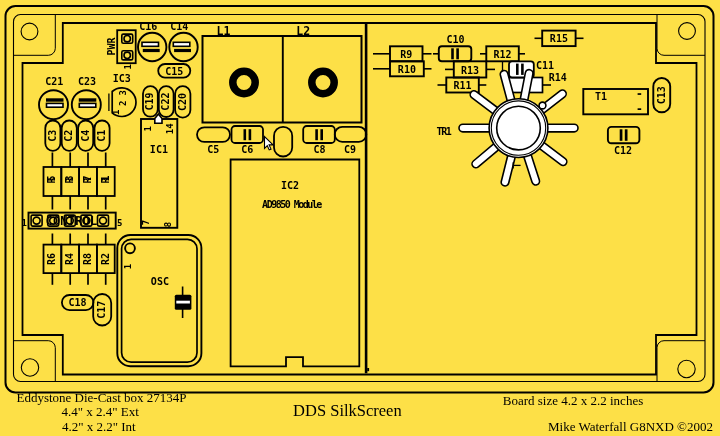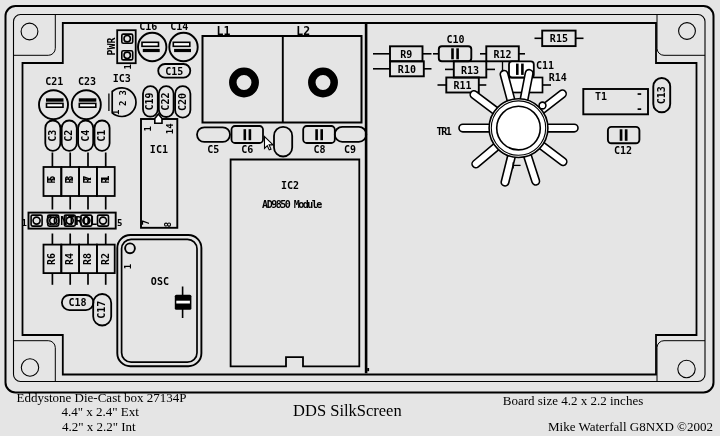--- a/index.html
+++ b/index.html
@@ -1,16 +1,16 @@
 <!DOCTYPE html>
 <html><head>
 <meta charset="utf-8">
 <style>
   html,body{margin:0;padding:0;background:#fff;}
-  #stage{position:relative;width:720px;height:436px;background:#e5e5e5;overflow:hidden;}
+  #stage{position:relative;width:720px;height:436px;background:#fde047;overflow:hidden;}
   svg{position:absolute;left:0;top:0;}
   svg .ln{fill:none;stroke:#000;}
   svg .fw{fill:#fff;stroke:#000;}
   svg .fb{fill:#000;stroke:none;}
   svg text{fill:#000;font-family:"DejaVu Sans Mono",monospace;font-weight:bold;}
   .lbl{font-size:10px;}
   .lbl9{font-size:9px;}
   .lbl11{font-size:11.5px;}
   .lbl12{font-size:12px;letter-spacing:0.2px;}
   .tight{letter-spacing:-4px;}

